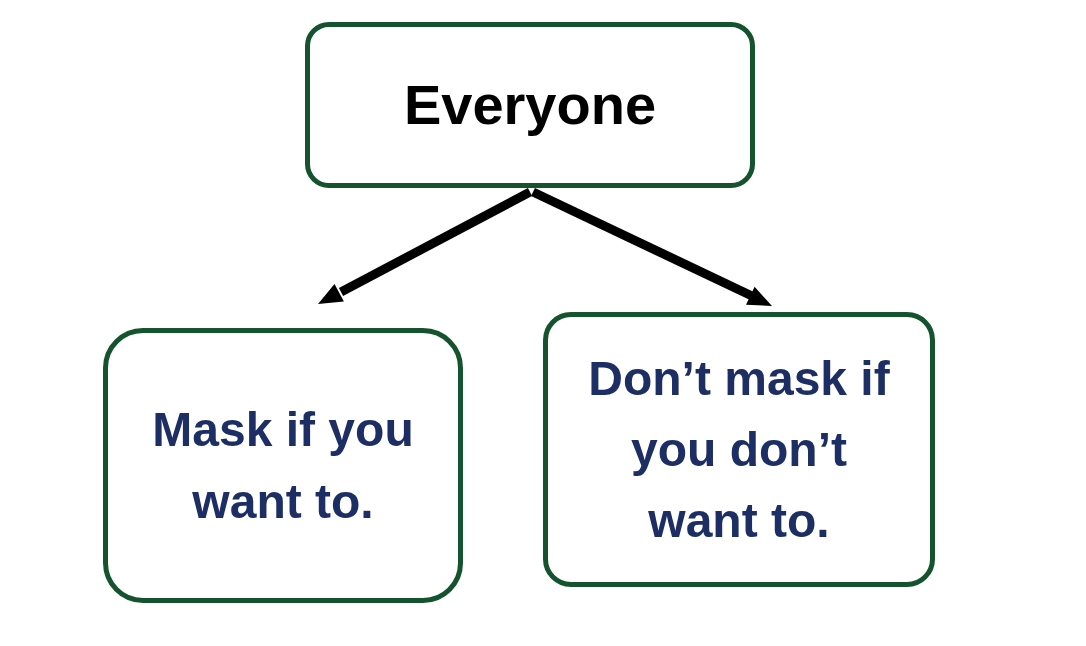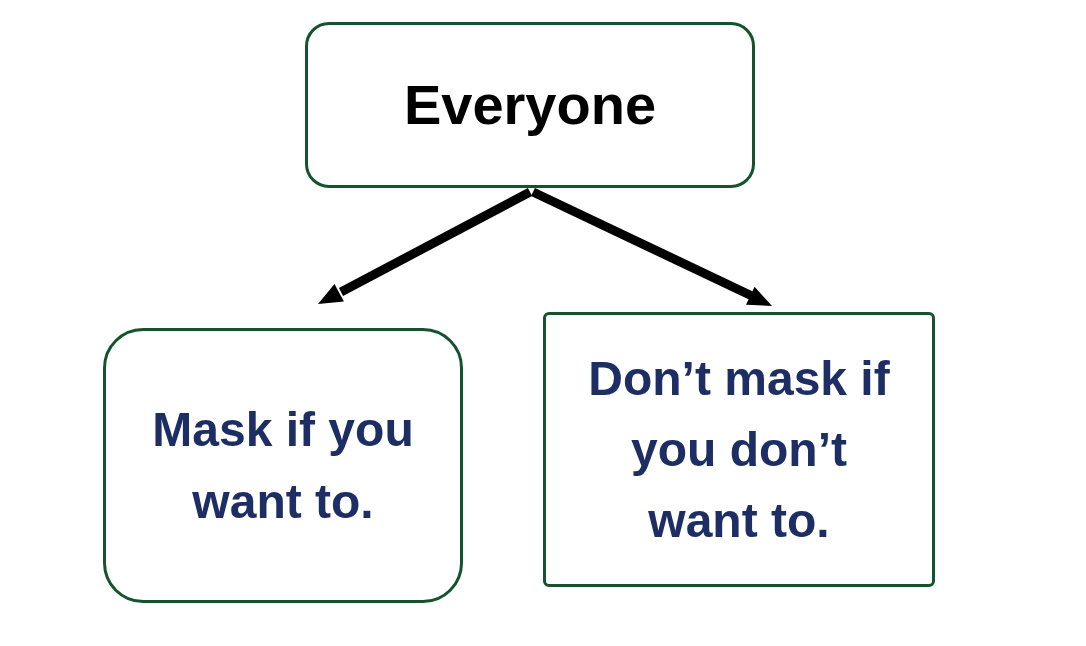--- a/index.html
+++ b/index.html
@@ -11,21 +11,21 @@
   .canvas {
     position: relative;
     width: 1086px;
     height: 646px;
     background: #ffffff;
     overflow: hidden;
   }
   .node {
     position: absolute;
     background: #ffffff;
-    border: 3px solid #14532d;
+    border: 5px solid #14532d;
     box-sizing: border-box;
     display: flex;
     align-items: center;
     justify-content: center;
     text-align: center;
   }
   .node-root {
     left: 305px;
     top: 22px;
     width: 450px;
@@ -50,21 +50,21 @@
     top: 328px;
     width: 360px;
     height: 275px;
     border-radius: 40px;
   }
   .node-right {
     left: 543px;
     top: 312px;
     width: 392px;
     height: 275px;
-    border-radius: 6px;
+    border-radius: 28px;
   }
   .arrow-layer {
     position: absolute;
     left: 0;
     top: 0;
     width: 1086px;
     height: 646px;
     pointer-events: none;
   }
 </style>

